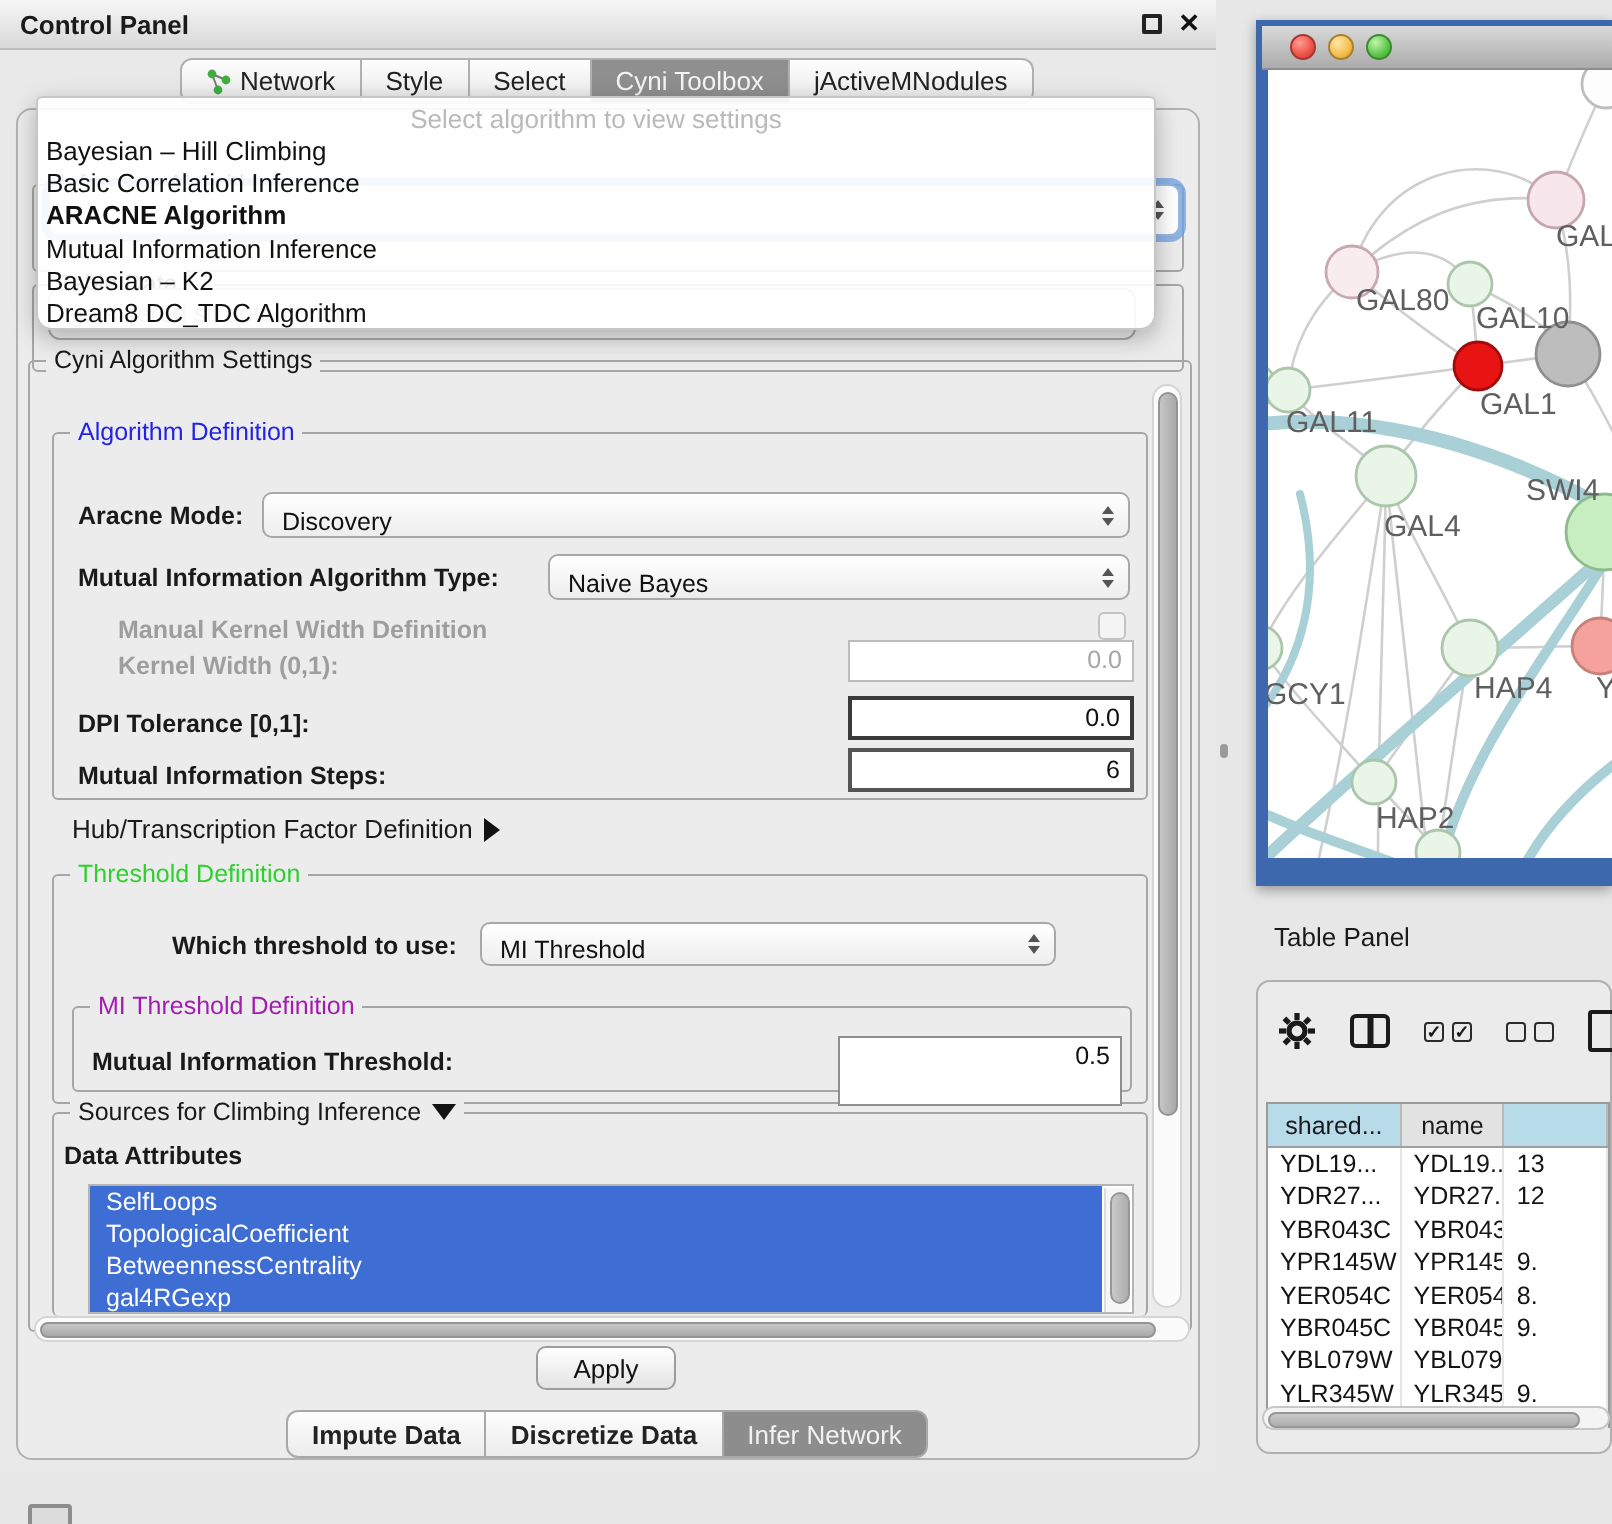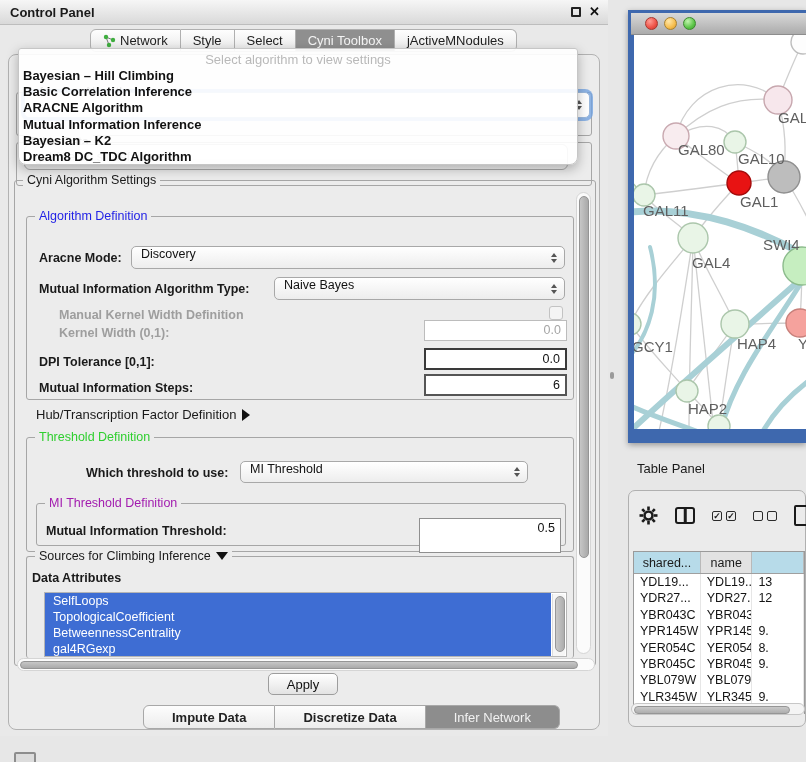--- a/index.html
+++ b/index.html
@@ -40,30 +40,30 @@
   #combo-table { left:24px; top:144px; width:544px; height:26px;
     background:linear-gradient(#ffffff,#efefef); border:1px solid #ababab; border-radius:6px;
     font-size:12.5px; color:#9a9a9a; display:flex; align-items:center; padding-left:10px; }
 
   
   #algo-popup { left:18px; top:48px; width:560px; height:117px; z-index:30;
     background:rgba(255,255,255,0.91); border:1px solid #c6c6c6; border-radius:3px 3px 8px 8px;
     box-shadow:0 4px 12px rgba(0,0,0,0.28); }
   #popup-placeholder { text-align:center; color:#b9b9b9; font-size:13px; padding-top:3px; height:19px; }
   .popup-item { font-size:13px; color:#111; height:16.2px; line-height:16.2px; padding-left:4px;
-    white-space:nowrap;font-weight:bold; }
+    white-space:nowrap; }
   .popup-item.selected { font-weight:bold; }
 
   
   #settings-group { left:14px; top:180px; width:582px; height:486px; }
   label.b { font-weight:bold; font-size:12.5px; color:#1a1a1a; }
   label.dis { font-weight:bold; font-size:12.5px; color:#9e9e9e;margin-left:20px; }
   .combo { position:absolute; background:linear-gradient(#ffffff,#ededed);
     border:1px solid #a8a8a8; border-radius:5px; font-size:12.5px; color:#111;
-    display:flex; align-items:flex-start; padding-left:9px; }
+    display:flex; align-items:flex-end; padding-left:9px; }
   .stepper { position:absolute; right:7px; top:50%; transform:translateY(-50%);
     display:flex; flex-direction:column; gap:2px; }
   .tri-up { width:0; height:0; border-left:3.5px solid transparent; border-right:3.5px solid transparent;
     border-bottom:4.5px solid #555; }
   .tri-down { width:0; height:0; border-left:3.5px solid transparent; border-right:3.5px solid transparent;
     border-top:4.5px solid #555; }
   .field { position:absolute; background:#fff; font-size:12.5px; text-align:right;
     padding:2px 5px 0 0; color:#111; }
   .checkbox { position:absolute; width:14px; height:14px; border:1px solid #c3c3c3;
     border-radius:3px; background:#f4f4f4; }
@@ -90,21 +90,21 @@
     border:1px solid #949494; border-radius:6px; }
   .scroll-track-h { position:absolute; background:#fbfbfb; border:1px solid #d5d5d5; border-radius:7px; }
   .scroll-thumb-h { position:absolute; background:linear-gradient(#c6c6c6,#a9a9a9);
     border:1px solid #949494; border-radius:5px; }
 
   
   #apply-btn { left:268px; top:673px; width:70px; height:22px;
     background:linear-gradient(#ffffff,#e3e3e3); border:1px solid #9d9d9d; border-radius:5px;
     font-size:13px; color:#111; display:flex; align-items:center; justify-content:center; }
   #bottom-tab-row { left:143px; top:705px; height:24px; display:flex; }
-  .btab { height:24px; display:flex; align-items:center; justify-content:center; padding:0 28px;
+  .btab { height:24px; display:flex; align-items:center; justify-content:center; padding:0 12px;
     font-size:13px; font-weight:bold; color:#222; background:linear-gradient(#fdfdfd,#ececec);
     border:1px solid #a8a8a8; border-left:none;text-align:right; }
   .btab:first-child { border-left:1px solid #a8a8a8; border-radius:6px 0 0 6px; }
   .btab:last-child { border-radius:0 6px 6px 0; }
   .btab.selected { background:#8d8d8d; color:#f2f2f2; font-weight:normal; }
 
   
   #net-frame { left:628px; top:10px; width:178px; height:433px; background:#3e68ae;
     box-shadow:0 2px 6px rgba(0,0,0,.35); }
   #net-titlebar { position:absolute; left:3px; top:3px; right:0; height:22px;

